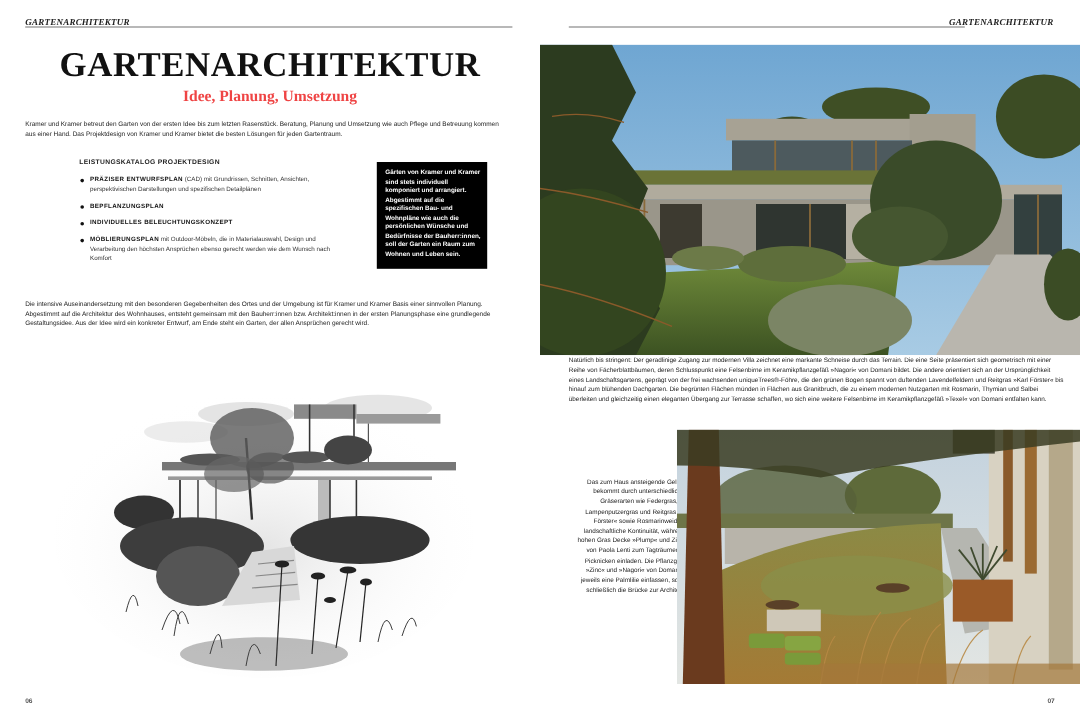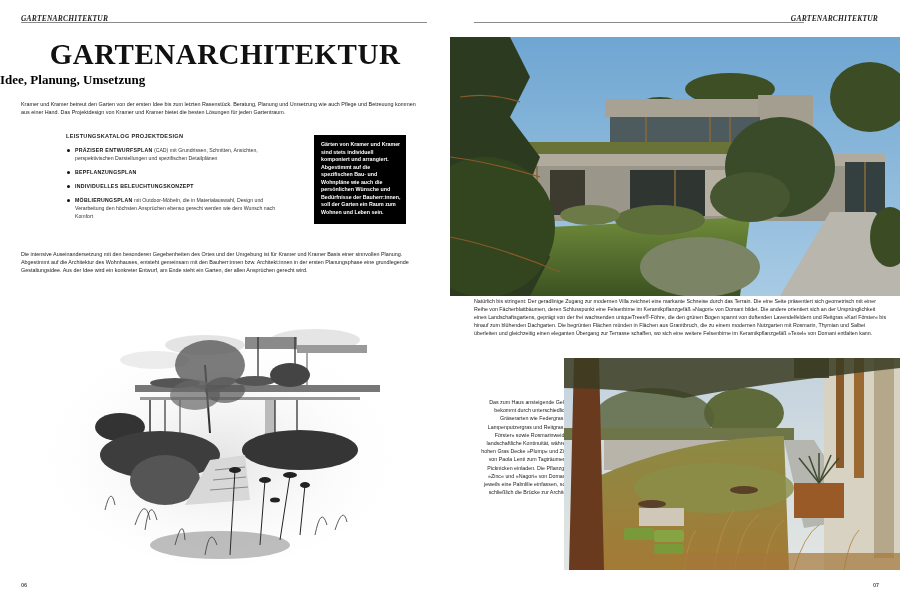--- a/index.html
+++ b/index.html
@@ -14,22 +14,22 @@
       font-family: "Liberation Serif", serif; font-style: italic; font-weight: bold;
       font-size: 7.5px; letter-spacing: 0.2px; color: #222;
     }
     .rule { position: absolute; top: 22px; height: 1px; background: #8a8a8a; }
 
     .main-title {
       position: absolute; left: 0; width: 450px; top: 38px; text-align: center;
       font-family: "Liberation Serif", serif; font-weight: bold; font-size: 29px; letter-spacing: 0.5px; color: #111;
     }
     .subtitle {
-      position: absolute; left: 0; width: 450px; top: 72px; 
-      font-family: "Liberation Serif", serif; font-weight: bold; font-size: 13px; color: #000000;
+      position: absolute; left: 0; width: 450px; top: 72px; text-align: center;
+      font-family: "Liberation Serif", serif; font-weight: bold; font-size: 13px; color: #ef4444;
     }
     .intro {
       position: absolute; left: 21px; top: 100px; width: 400px;
       font-size: 5.4px; line-height: 8.2px; color: #222;
     }
     .catalog-title {
       position: absolute; left: 66px; top: 133px;
       font-size: 5.6px; font-weight: bold; letter-spacing: 0.3px; color: #222;
     }
     .catalog-list { position: absolute; left: 66px; top: 146px; width: 215px; list-style: none; }

